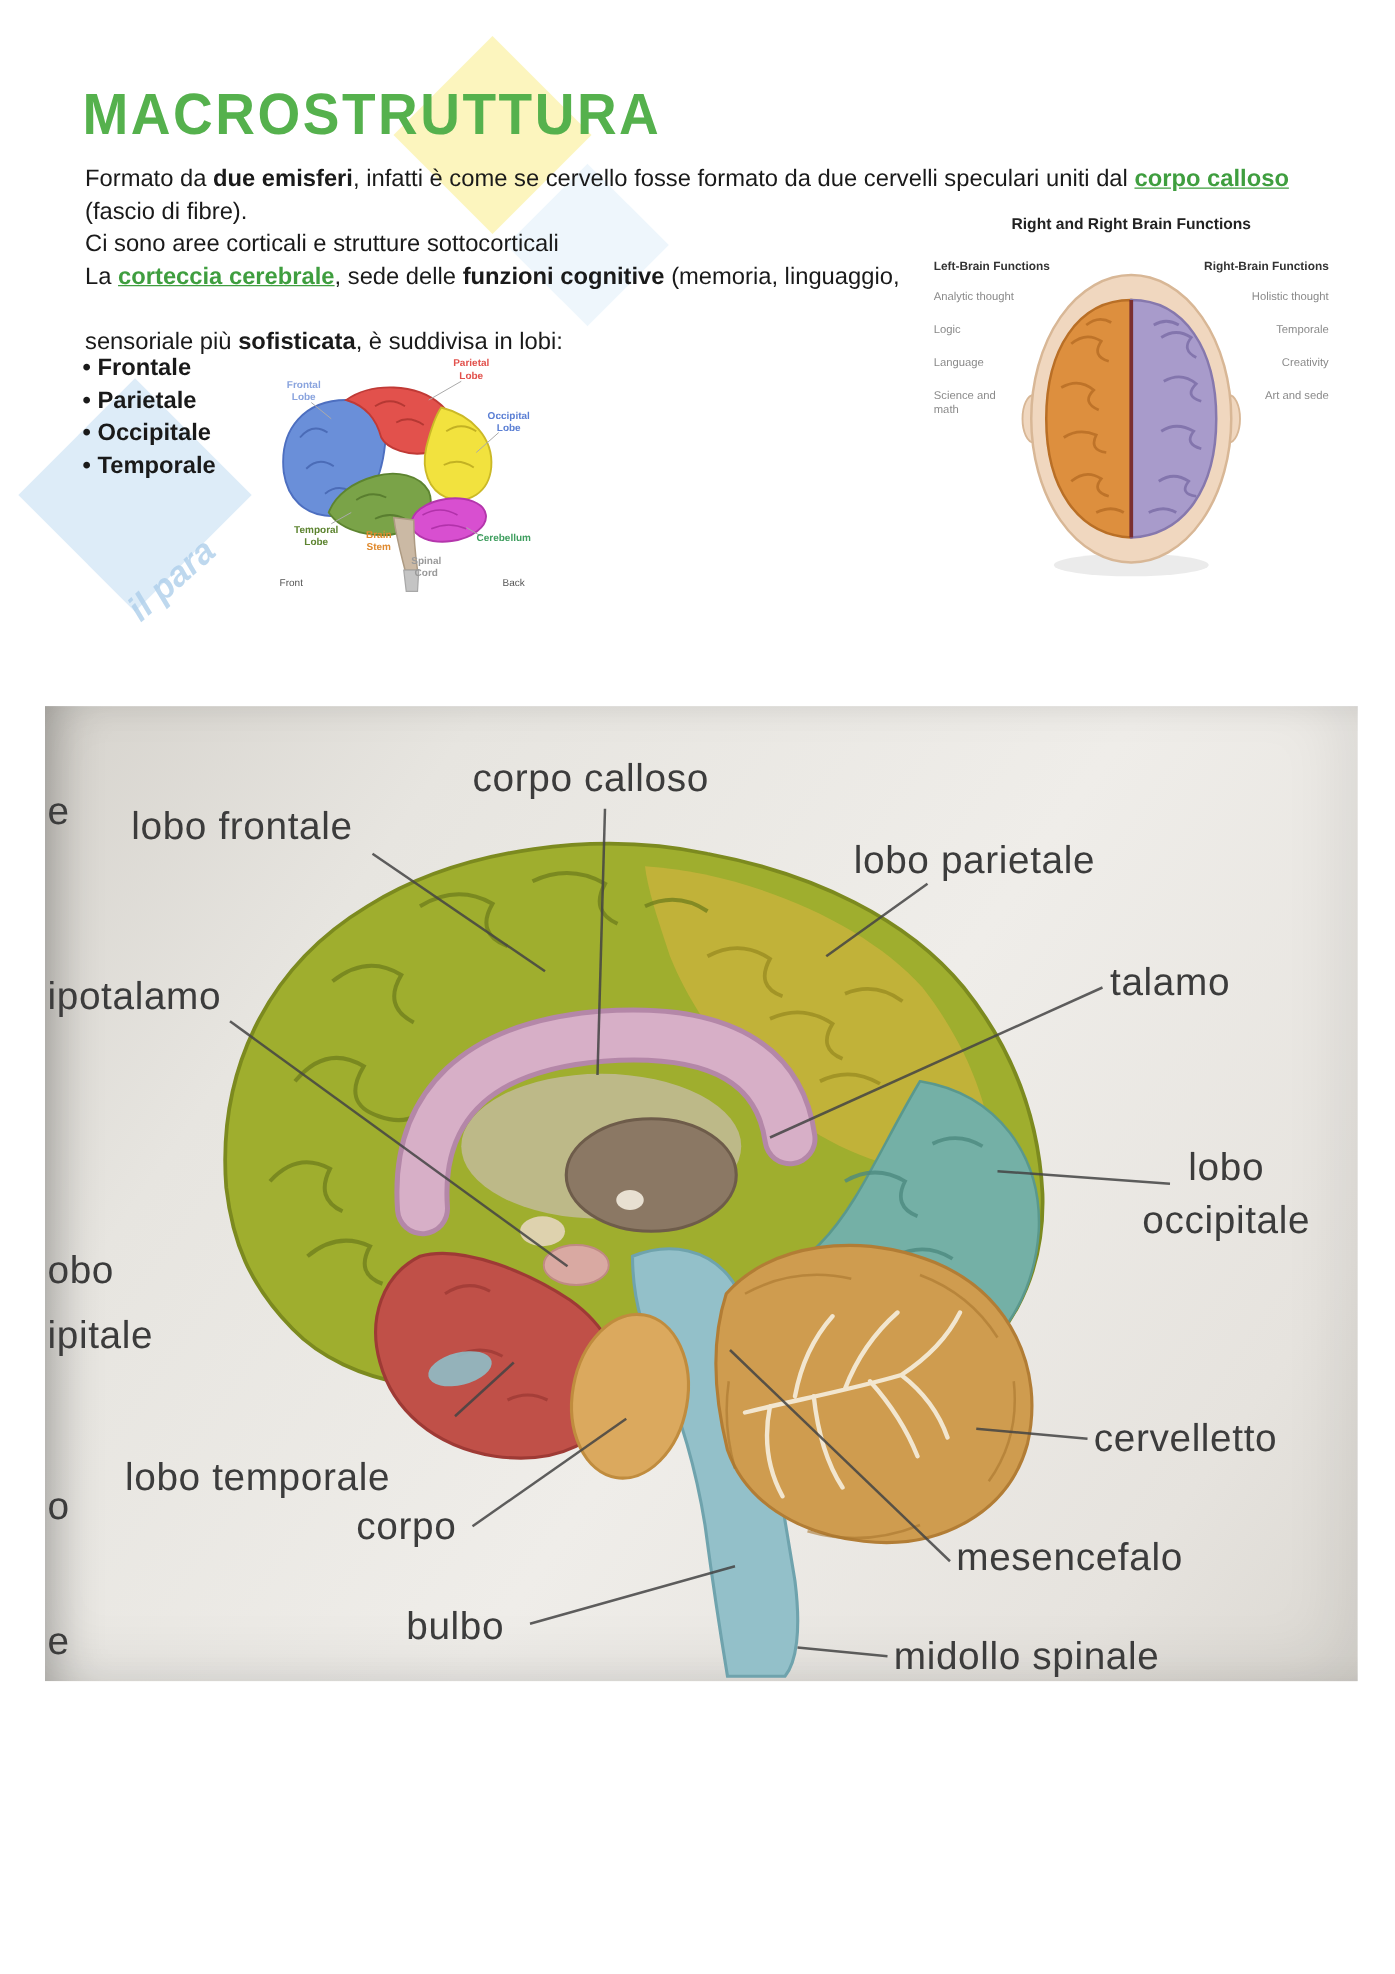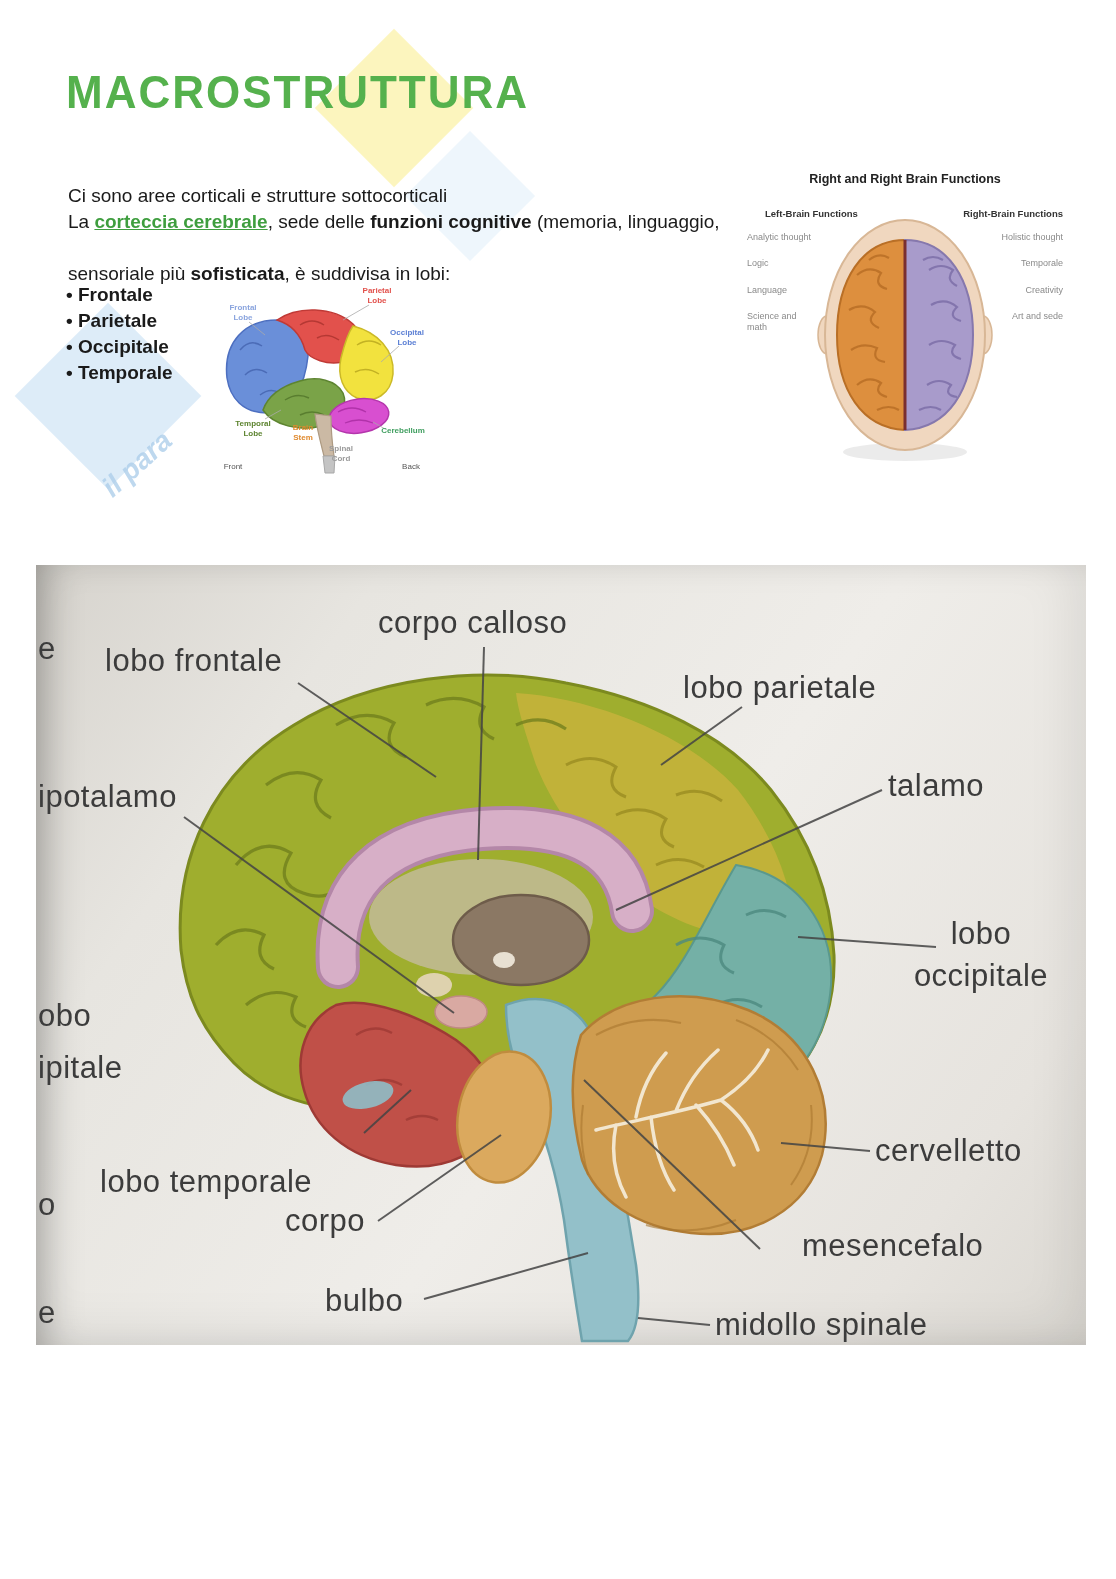--- a/index.html
+++ b/index.html
@@ -29,21 +29,21 @@
   .lobes-list li::before{content:"• ";}
 
   
   .diagram-lobes{position:absolute;left:205px;top:280px;width:240px;height:196px;z-index:1;}
 
   
   .diagram-fn{position:absolute;left:745px;top:172px;width:320px;height:300px;z-index:1;}
   .fn-title{position:absolute;top:0;left:0;width:100%;text-align:center;font-size:12.5px;
             font-weight:bold;color:#222;}
   .fn-header{position:absolute;top:36px;font-size:9.5px;font-weight:bold;color:#333;}
-  .fn-header.left{left:20px;text-align:center;}
+  .fn-header.left{left:2px;text-align:center;}
   .fn-header.right{right:2px;text-align:right;}
   .fn-list{position:absolute;top:60px;margin:0;padding:0;list-style:none;font-size:9px;
            color:#8a8a8a;width:72px;}
   .fn-list.left{left:2px;text-align:left;}
   .fn-list.right{right:2px;text-align:right;}
   .fn-list li{margin-bottom:15px;line-height:1.25;}
   .fn-brain{position:absolute;left:62px;top:28px;}
 
   
   .figure{position:absolute;left:36px;top:565px;width:1050px;height:780px;z-index:1;
@@ -59,20 +59,24 @@
 
 <div class="page">
 
   <div class="wm-diamond wm-yellow"></div>
   <div class="wm-diamond wm-blue1"></div>
   <div class="wm-diamond wm-blue2"></div>
   <div class="wm-text">il para</div>
 
   <div class="title">MACROSTRUTTURA</div>
 
+  <div class="textblock p1">
+    <span>Formato da </span><span class="bold">due emisferi</span><span>, infatti è come se cervello fosse formato da due cervelli speculari uniti dal </span><span class="glink">corpo calloso</span><br>
+    <span>(fascio di fibre).</span>
+  </div>
 
   <div class="textblock p2">
     <span>Ci sono aree corticali e strutture sottocorticali</span>
   </div>
 
   <div class="textblock p3">
     <span>La </span><span class="glink">corteccia cerebrale</span><span>, sede delle </span><span class="bold">funzioni cognitive</span><span> (memoria, linguaggio,</span><br>
     <br>
     <span>sensoriale più </span><span class="bold">sofisticata</span><span>, è suddivisa in lobi:</span>
   </div>
@@ -235,18 +239,18 @@
       <div>occipitale</div>
     </div>
     <div class="fl" style="left:2px;top:66px;">e</div>
     <div class="fl" style="left:2px;top:433px;">obo</div>
     <div class="fl" style="left:2px;top:485px;">ipitale</div>
     <div class="fl" style="left:2px;top:622px;">o</div>
     <div class="fl" style="left:2px;top:730px;">e</div>
     <div class="fl" style="left:64px;top:566px;margin-top:33px;">lobo temporale</div>
     <div class="fl" style="left:839px;top:568px;">cervelletto</div>
     <div class="fl" style="left:249px;top:638px;">corpo</div>
-    <div class="fl" style="left:766px;top:663px;">mesencefalo</div>
+    <div class="fl" style="left:729px;top:663px;">mesencefalo</div>
     <div class="fl" style="left:289px;top:718px;">bulbo</div>
     <div class="fl" style="left:679px;top:742px;">midollo spinale</div>
   </div>
 
 </div>
 
 </body></html>

